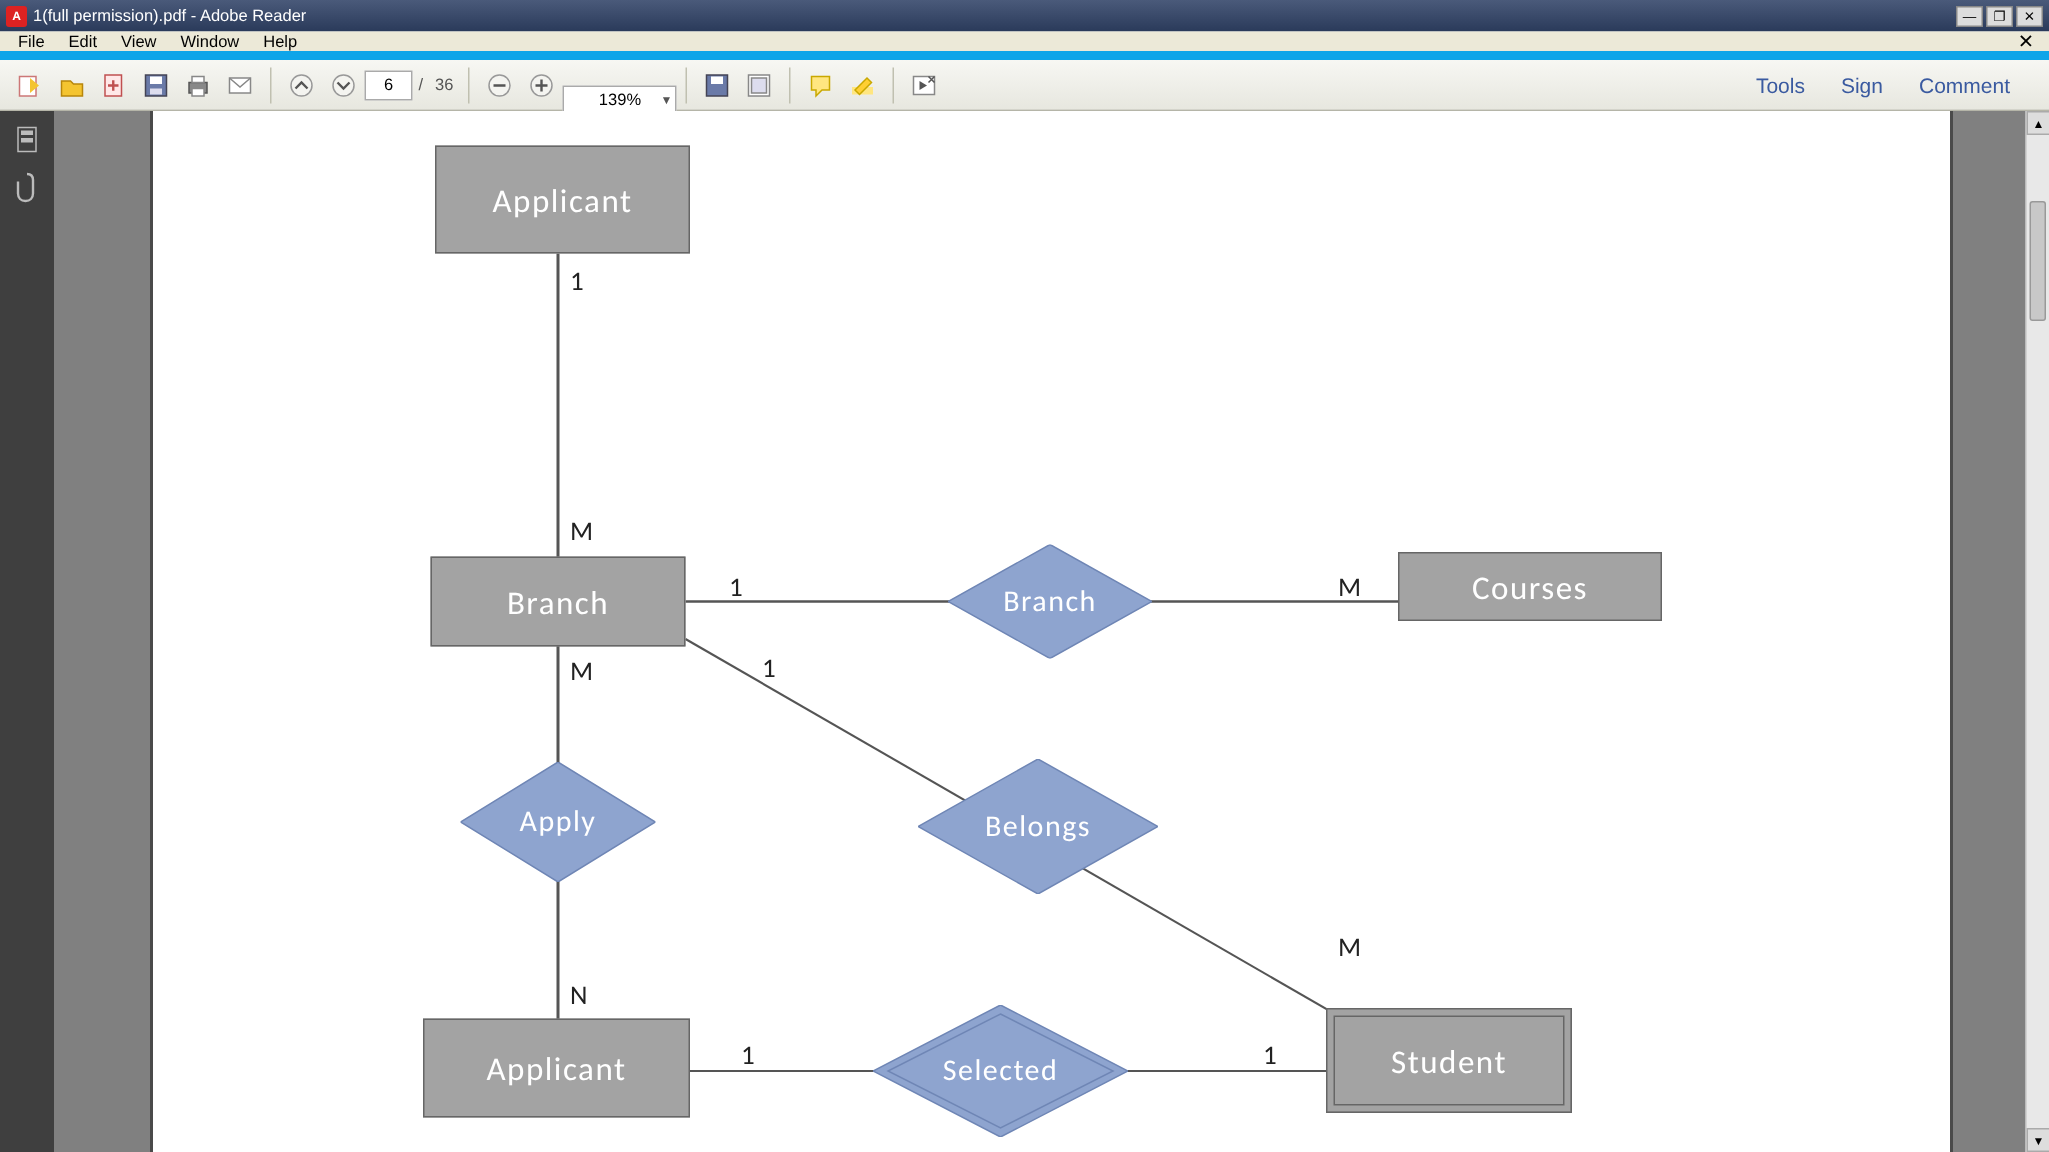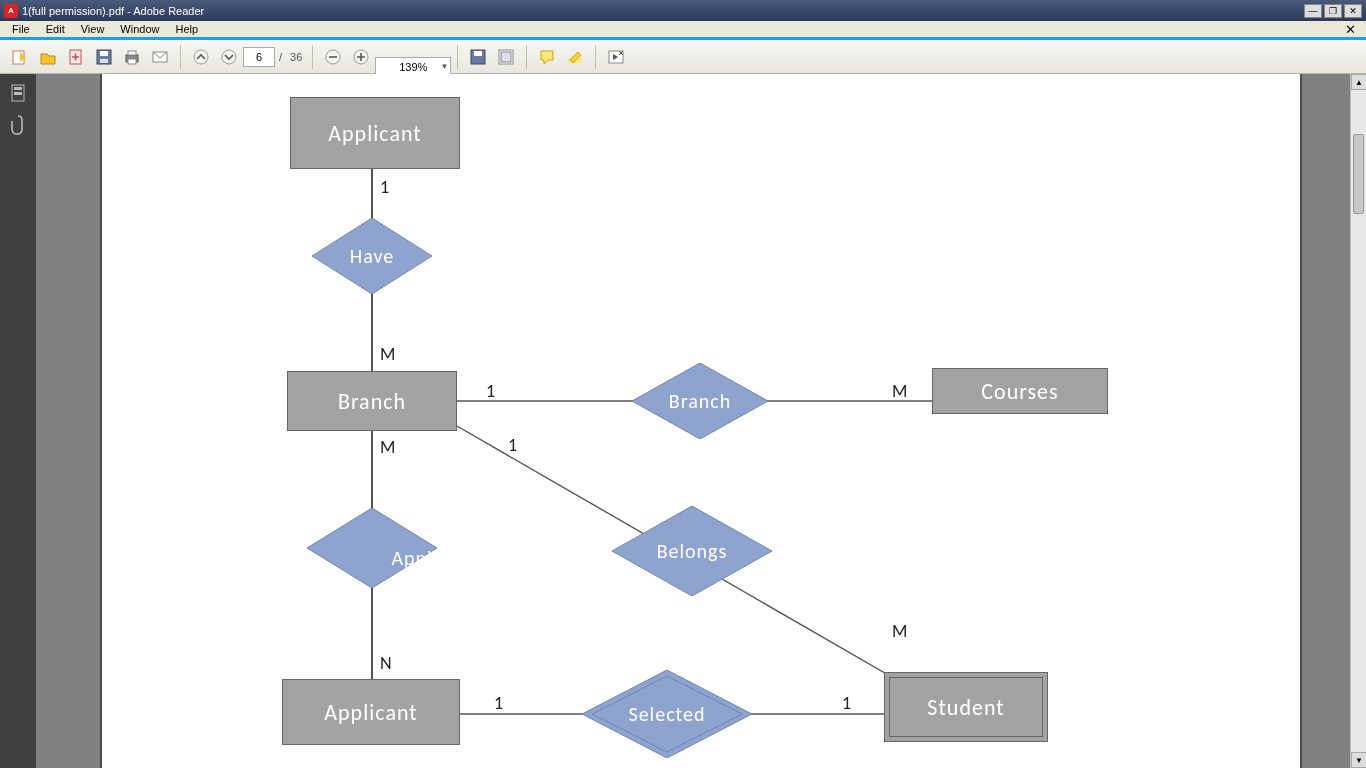--- a/index.html
+++ b/index.html
@@ -1,21 +1,21 @@
 <!DOCTYPE html>
 <html><head>
 <meta charset="utf-8">
 <style>
   * { box-sizing: border-box; margin: 0; padding: 0; }
   html, body { width: 1366px; height: 768px; overflow: hidden; font-family: "Segoe UI", Tahoma, sans-serif; background: #fff; }
   .titlebar { height: 21px; background: linear-gradient(#4a5a7a, #2a3a5a); color: #fff; display: flex; align-items: center; padding: 0 4px; font-size: 11px; }
   .titlebar .pdf-icon { width: 14px; height: 14px; background: #d22; margin-right: 4px; display:inline-flex; align-items:center; justify-content:center; color:#fff; font-size:8px; font-weight:bold; border-radius:2px;}
   .titlebar .spacer { flex: 1; }
   .winbtn { width: 18px; height: 14px; background: #ddd; border: 1px solid #888; margin-left: 2px; display:inline-flex; align-items:center; justify-content:center; font-size:9px; color:#000; cursor:pointer;}
-  .menubar { height: 19px; background: #ece9d8; display: flex; align-items: center; padding: 0 4px; font-size: 11px; border-bottom: 3px solid #0ea5e9; }
+  .menubar { height: 19px; background: #ece9d8; display: flex; align-items: center; padding: 0 4px; font-size: 11px; border-bottom: 6px solid #0ea5e9; }
   .menubar .menu { padding: 2px 8px; cursor: pointer; }
   .menubar .close-x { margin-left:auto; padding:0 6px; font-size:13px; cursor:pointer;}
   .toolbar { height: 34px; background: linear-gradient(#f7f7f3, #e7e7df); border-bottom: 1px solid #b5b5a8; display: flex; align-items: center; padding: 0 6px; }
   .tbtn { width: 26px; height: 26px; border: 1px solid transparent; border-radius: 3px; display:inline-flex; align-items:center; justify-content:center; margin: 0 1px; cursor:pointer; }
   .sep { width: 1px; height: 24px; background: #c0c0b0; margin: 0 6px; }
   .pagebox { width: 32px; height: 20px; border: 1px solid #aaa; background:#fff; font-size:11px; text-align:center; }
   .pglabel { font-size: 11px; color:#555; margin: 0 4px; }
   .zoombox { width: 76px; height: 20px; border:1px solid #aaa; background:#fff; font-size:11px; text-align:center; display:flex; align-items:center; justify-content:center; position:relative;margin-top:20px; }
   .zoombox .dd { position:absolute; right:2px; font-size:8px; color:#555;}
   .right-tools { margin-left:auto; display:flex; gap: 12px; padding-right: 14px; }
@@ -158,20 +158,25 @@
     </span>
   <span class="sep"></span>
   <span class="tbtn">
       <svg width="18" height="18">
         <rect x="2" y="3" width="14" height="12" fill="#fff" stroke="#888"></rect>
         <path d="M6 6 l5 3 l-5 3 z" fill="#555"></path>
         <path d="M12 3 l4 4 M16 3 l-4 4" stroke="#555"></path>
       </svg>
     </span>
 
+  <div class="right-tools">
+    <span class="rt">Tools</span>
+    <span class="rt">Sign</span>
+    <span class="rt">Comment</span>
+  </div>
 </div>
 
 <div class="workspace">
   <div class="sidestrip">
     <span class="sideicon">
         <svg width="18" height="18">
           <rect x="3" y="1" width="12" height="16" fill="none" stroke="#bbb"></rect>
           <rect x="5" y="3" width="8" height="3" fill="#bbb"></rect>
           <rect x="5" y="8" width="8" height="3" fill="#bbb"></rect>
         </svg>
@@ -208,37 +213,31 @@
         <div class="entity" style="left:830px; top:294px; width:176px; height:46px;">
             <span>Courses</span>
           </div>
         <div class="entity" style="left:180px; top:605px; width:178px; height:66px;">
             <span>Applicant</span>
           </div>
         <div class="entity dbl" style="left:782px; top:598px; width:164px; height:70px;text-align:center;">
             <span>Student</span>
           </div>
 
-        <div class="diamond" style="left:210px; top:144px;">
-          <svg width="120" height="76">
-              <polygon points="60,0 120,38 60,76 0,38" fill="#8ea4cf" stroke="#6f86b5"></polygon>
-            </svg>
-          <span class="dlabel" style="left:60px; top:38px;">Have</span>
-        </div>
         <div class="diamond" style="left:530px; top:289px;">
           <svg width="136" height="76">
               <polygon points="68,0 136,38 68,76 0,38" fill="#8ea4cf" stroke="#6f86b5"></polygon>
             </svg>
           <span class="dlabel" style="left:68px; top:38px;">Branch</span>
         </div>
         <div class="diamond" style="left:205px; top:434px;">
           <svg width="130" height="80">
               <polygon points="65,0 130,40 65,80 0,40" fill="#8ea4cf" stroke="#6f86b5"></polygon>
             </svg>
-          <span class="dlabel" style="left:65px; top:50px;margin-left:45px;">Apply</span>
+          <span class="dlabel" style="left:65px; top:40px;">Apply</span>
         </div>
         <div class="diamond" style="left:510px; top:432px;">
           <svg width="160" height="90">
               <polygon points="80,0 160,45 80,90 0,45" fill="#8ea4cf" stroke="#6f86b5"></polygon>
             </svg>
           <span class="dlabel" style="left:80px; top:45px;">Belongs</span>
         </div>
         <div class="diamond" style="left:480px; top:596px;">
           <svg width="170" height="88">
               <polygon points="85,0 170,44 85,88 0,44" fill="#8ea4cf" stroke="#6f86b5"></polygon>

